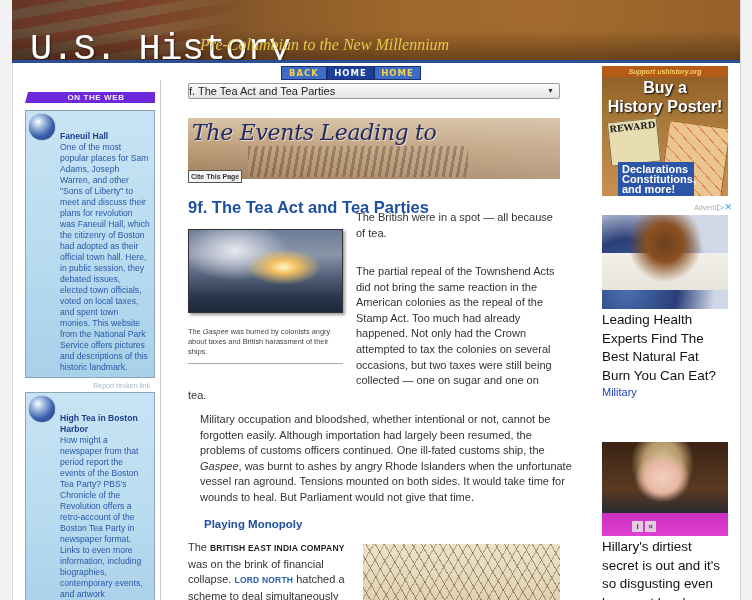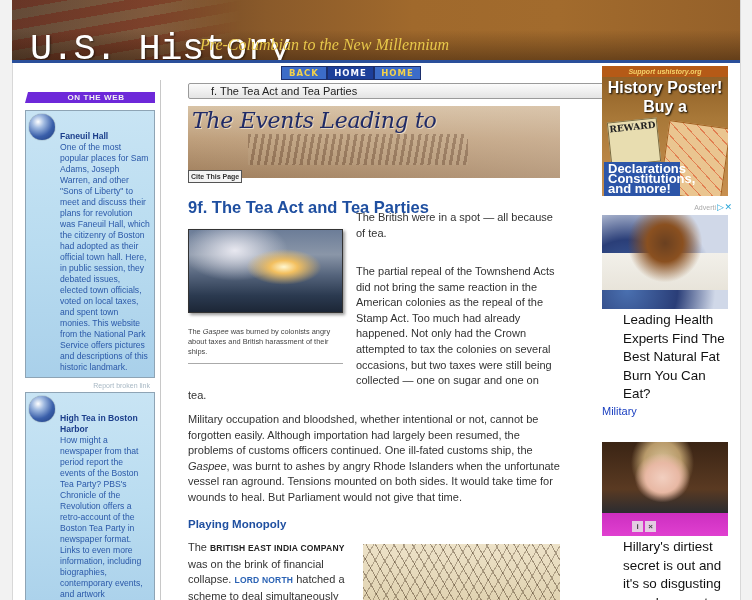--- a/index.html
+++ b/index.html
@@ -83,28 +83,28 @@
   .nav-buttons { position: absolute; left: 93px; top: 0; display: flex; height: 13px; }
   .nav-btn {
     height: 14px; line-height: 13px; font-size: 8.5px; font-weight: bold; letter-spacing: 1px;
     text-align: center; border: 1px solid #1c2f6c; box-sizing: border-box;
     font-family: "DejaVu Sans", sans-serif;
   }
   .nav-btn.back { width: 46px; background: #3c6cc8; color: #f3d24a; }
   .nav-btn.home { width: 47px; background: #1c3f9a; color: #f8f8ff; }
   .nav-btn.next { width: 47px; background: #3c6cc8; color: #f3d24a; }
   .chapter-select {
-    position: absolute; left: 0; top: 17px; width: 444px; height: 16px; box-sizing: border-box;
+    position: absolute; left: 0; top: 17px; width: 372px; height: 16px; box-sizing: border-box;
     border: 1px solid #9a9a9a; border-radius: 2px;
     background: linear-gradient(180deg, #fbfbfb, #e4e4e4);
-    font-size: 11px; color: #222; line-height: 14px; padding-left: 22px;
+    font-size: 11px; color: #222; line-height: 14px; padding-left: 0;
   }
   .chapter-select .arrow { position: absolute; right: 5px; top: 0; font-size: 7px; color: #333; }
   .banner {
-    position: absolute; left: 0; top: 40px; width: 372px; height: 72px;
+    position: absolute; left: 0; top: 52px; width: 372px; height: 61px;
     background:
       linear-gradient(90deg, rgba(200,170,140,0.0), rgba(220,200,180,0.4)),
       linear-gradient(180deg, #d8c3a6 0%, #bfa07d 45%, #9f7e5c 100%);
     overflow: hidden;
   }
   .banner .scene {
     position: absolute; left: 60px; top: 28px; width: 220px; height: 31px;
     background: repeating-linear-gradient(100deg, rgba(90,60,40,0.35) 0 3px, rgba(200,180,150,0.2) 3px 7px);
   }
   .banner .t1 {
@@ -134,22 +134,22 @@
   }
   .figure .caption {
     margin-top: 14px; font-size: 7.4px; color: #444; line-height: 10px;
     padding-bottom: 6px; border-bottom: 1px solid #aaa;
   }
   .body-text { font-size: 11px; color: #333; line-height: 15.6px; }
   .p-right { position: absolute; left: 168px; width: 204px; }
   .p1 { top: 144px; }
   .p2 { top: 198px; }
   .p2-tail { position: absolute; left: 0; top: 322px; }
-  .p3 { position: absolute; left: 0; top: 346px; width: 372px; }
-  .subhead { position: absolute; left: 0; top: 452px; font-size: 11.5px; font-weight: bold; color: #1f4fa0; }
+  .p3 { position: absolute; left: 12px; top: 346px; width: 372px; }
+  .subhead { position: absolute; left: 16px; top: 452px; font-size: 11.5px; font-weight: bold; color: #1f4fa0; }
   .p4 { position: absolute; left: 0; top: 474px; width: 170px; }
   .smallcaps { font-size: 8.5px; font-weight: bold; letter-spacing: 0.2px; }
   .smallcaps.black { color: #222; }
   .smallcaps.link { color: #2a62b4; }
   .ship-img {
     position: absolute; left: 175px; top: 478px; width: 197px; height: 60px;
     background:
       repeating-linear-gradient(60deg, rgba(70,50,30,0.45) 0 1px, transparent 1px 8px),
       repeating-linear-gradient(120deg, rgba(70,50,30,0.35) 0 1px, transparent 1px 9px),
       linear-gradient(180deg, #ede2c8 0%, #e0d2b0 100%);
@@ -167,35 +167,35 @@
     position: absolute; left: 7px; top: 54px; width: 48px; height: 42px; background: #e8ddb0;
     transform: rotate(-6deg); border: 1px solid #7a6a40;
     font-family: "DejaVu Serif", serif; font-weight: bold; font-size: 9px; color: #222; text-align: center; line-height: 12px;
   }
   .poster .map {
     position: absolute; left: 62px; top: 58px; width: 60px; height: 72px; background: #eac590;
     transform: rotate(8deg); border: 1px solid #a06020;
     background-image: repeating-linear-gradient(40deg, rgba(220,80,40,0.6) 0 1px, transparent 1px 9px);
   }
   .poster .bottom {
-    position: absolute; left: 2px; top: 96px; width: 76px; height: 34px; background: #2c55a8; color: #fff;
-    font-size: 13px; font-weight: bold; line-height: 10px; padding: 2px 4px; box-sizing: border-box;
+    position: absolute; left: 16px; top: 96px; width: 76px; height: 34px; background: #2c55a8; color: #fff;
+    font-size: 11px; font-weight: bold; line-height: 10px; padding: 2px 4px; box-sizing: border-box;
   }
   .ad-label { position: relative; height: 13px; margin-top: 6px; }
   .ad-label .adv { position: absolute; right: 12px; top: 2px; font-size: 7px; color: #aaa; }
   .ad-label .adchoice { position: absolute; right: 4px; top: 0; font-size: 9px; color: #2aa6d8; }
   .ad-label .adclose { position: absolute; right: -4px; top: 0; font-size: 9px; color: #2aa6d8; }
   .ad1-img {
     width: 126px; height: 94px;
     background:
       radial-gradient(ellipse at 50% 30%, #6a4020 0%, #8a5020 20%, rgba(200,200,200,0) 42%),
       linear-gradient(180deg, rgba(255,255,255,0) 40%, #f2f0ea 40%, #e8e4da 80%, rgba(255,255,255,0) 80%),
       radial-gradient(circle at 20% 80%, #4a70b0 0%, #2a3e78 40%, #d0d8e8 70%);
   }
-  .ad-headline { font-size: 13.4px; color: #111; line-height: 18.5px; margin-top: 2px; margin-left: 21px; }
+  .ad-headline { font-size: 13.4px; color: #111; line-height: 18.5px; margin-top: 2px; }
   .ad-source { font-size: 11px; color: #1a3fc0; line-height: 14px; }
   .ad2 { position: absolute; left: 0; top: 376px; width: 126px; }
   .ad2-img {
     width: 126px; height: 94px; position: relative;
     background:
       radial-gradient(ellipse at 48% 38%, #f2cfc0 0%, #e8b8a4 18%, rgba(0,0,0,0) 30%),
       radial-gradient(ellipse at 48% 22%, #d8c49a 0%, #b89a6a 20%, rgba(0,0,0,0) 34%),
       linear-gradient(180deg, #3a2414 0%, #5a3a22 50%, #2c2c30 75%, #cc2ec0 75%, #e040d0 100%);
   }
   .ad2-img .ctrl { position: absolute; left: 30px; bottom: 4px; display: flex; gap: 2px; }
@@ -268,22 +268,22 @@
   <div class="subhead">Playing Monopoly</div>
 
   <div class="body-text p4"><span>The </span><span class="smallcaps black">BRITISH EAST INDIA COMPANY</span><span> was on the brink of financial collapse. </span><span class="smallcaps link">LORD NORTH</span><span> hatched a scheme to deal simultaneously</span></div>
 
   <div class="ship-img"></div>
 </div>
 
 <div class="ads">
   <div class="poster">
     <div class="top">Support ushistory.org</div>
+    <div class="h1">Buy a</div>
     <div class="h1">History Poster!</div>
-    <div class="h1">Buy a</div>
     <div class="reward">REWARD</div>
     <div class="map"></div>
     <div class="bottom">Declarations Constitutions, and more!</div>
   </div>
 
   <div class="ad-label">
     <span class="adv">Adverti</span>
     <span class="adchoice">▷</span>
     <span class="adclose">✕</span>
   </div>

